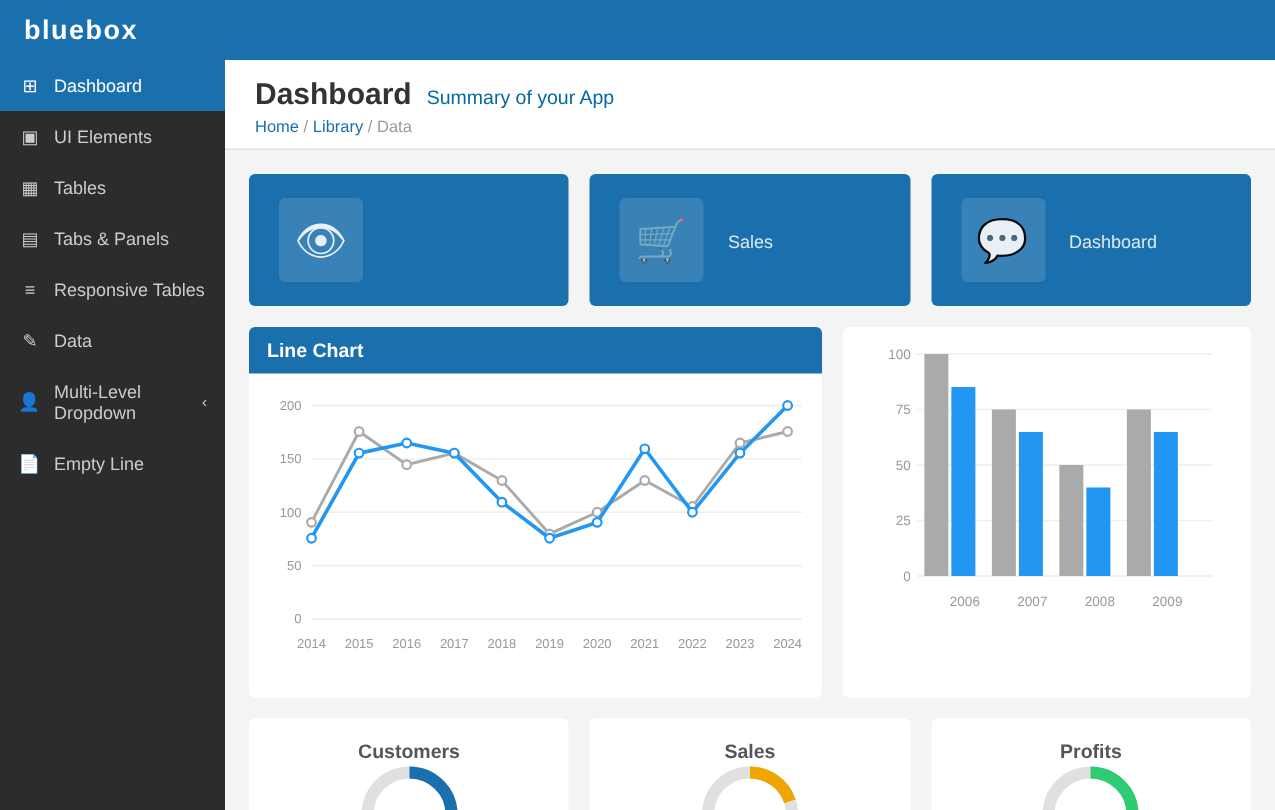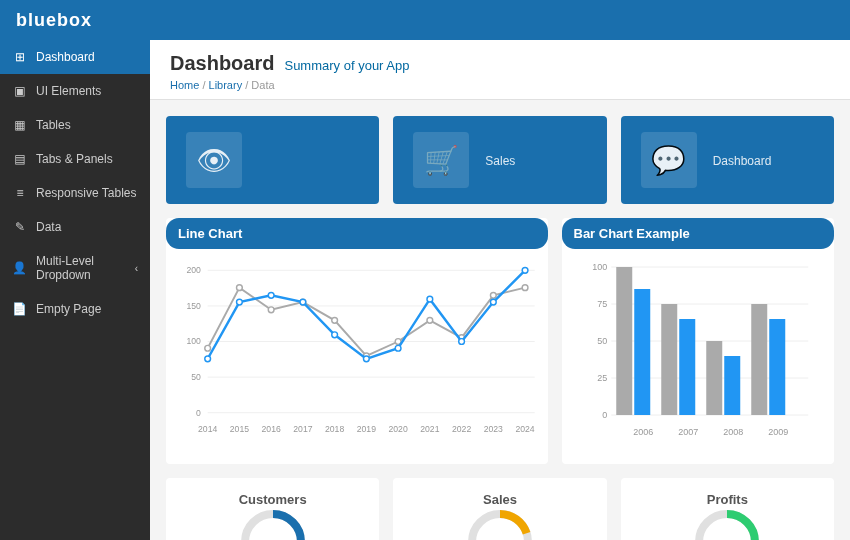--- a/index.html
+++ b/index.html
@@ -145,21 +145,20 @@
       overflow: hidden;
       flex: 1;
     }
     .chart-panel.wide { flex: 1.4; }
     .chart-header {
       background: #1a6fad;
       color: white;
       font-size: 13px;
       font-weight: 600;
       padding: 8px 12px;
-      border-radius: 13px;
     }
     .chart-body {
       padding: 8px;
     }
 
     
     .bottom-row {
       display: flex;
       gap: 14px;
     }
@@ -237,21 +236,21 @@
       <span style="flex:1">Data</span>
 
     </div>
       <div class="sidebar-item">
       <span class="icon">👤</span>
       <span style="flex:1">Multi-Level Dropdown</span>
       <span class="chevron">‹</span>
     </div>
       <div class="sidebar-item">
       <span class="icon">📄</span>
-      <span style="flex:1">Empty Page</span>
+      <span style="flex:1">Empty Line</span>
 
     </div>
     </nav>
 
   <main class="content">
 
     <div class="content-header">
       <div class="content-title">
         <h1>Dashboard</h1>
         <span>Summary of your App</span>
@@ -340,21 +339,20 @@
               <circle cx="233" cy="91" r="3" fill="white" stroke="#2196F3" stroke-width="1.5"></circle>
               <circle cx="266" cy="40" r="3" fill="white" stroke="#2196F3" stroke-width="1.5"></circle>
               <circle cx="299" cy="84" r="3" fill="white" stroke="#2196F3" stroke-width="1.5"></circle>
               <circle cx="332" cy="43" r="3" fill="white" stroke="#2196F3" stroke-width="1.5"></circle>
               <circle cx="365" cy="10" r="3" fill="white" stroke="#2196F3" stroke-width="1.5"></circle>
             </svg>
           </div>
         </div>
 
         <div class="chart-panel">
-          <div class="chart-header">Bar Chart Example</div>
           <div class="chart-body">
             <svg width="100%" height="195" viewBox="0 0 230 195">
 
               <line x1="28" y1="10" x2="225" y2="10" class="chart-grid-line"></line>
               <line x1="28" y1="47" x2="225" y2="47" class="chart-grid-line"></line>
               <line x1="28" y1="84" x2="225" y2="84" class="chart-grid-line"></line>
               <line x1="28" y1="121" x2="225" y2="121" class="chart-grid-line"></line>
               <line x1="28" y1="158" x2="225" y2="158" class="chart-grid-line"></line>
 
               <text x="24" y="13" class="chart-y-labels" text-anchor="end">100</text>

